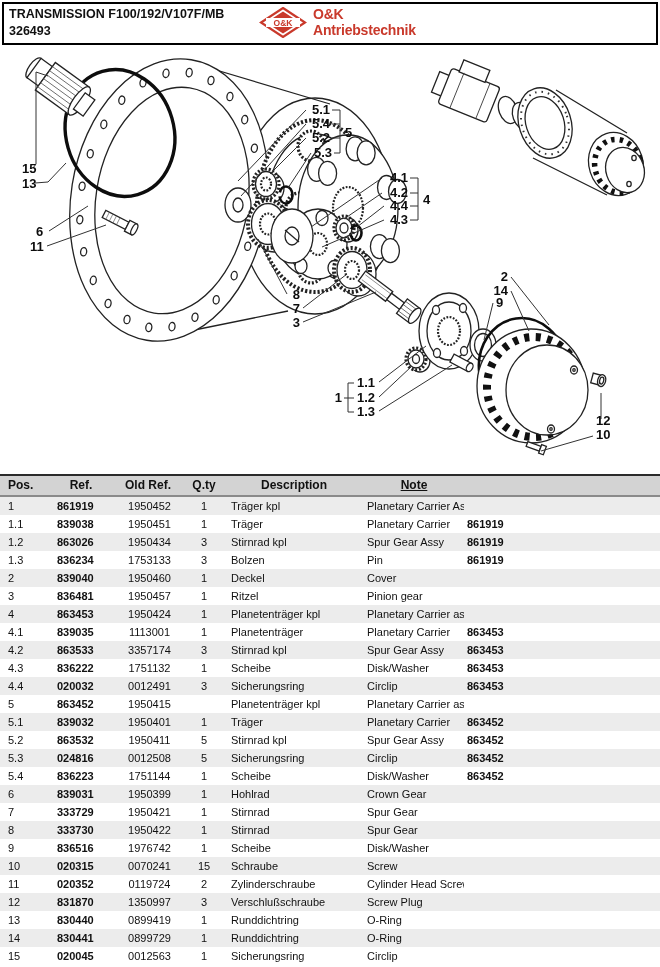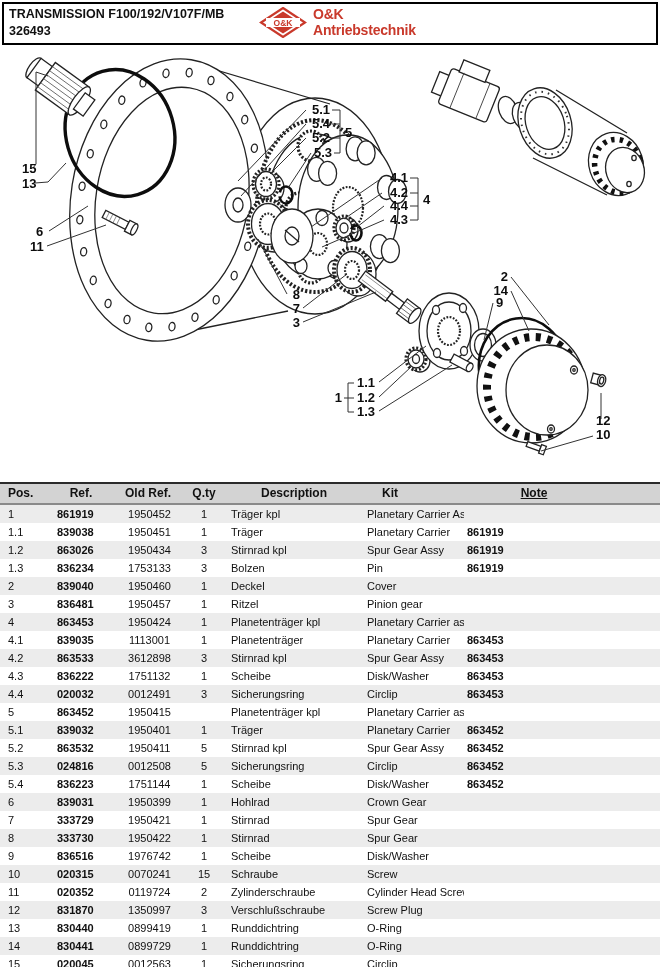--- a/index.html
+++ b/index.html
@@ -19,21 +19,21 @@
   .teeth-s{fill:#fff;stroke:#222;stroke-width:3.2;stroke-dasharray:2 1.8;}
   .spl{fill:#fff;stroke:#222;stroke-width:2.2;stroke-dasharray:1.8 1.5;}
   .oring{fill:none;stroke:#0d0d0d;stroke-width:3.4;}
   .oring-t{fill:none;stroke:#0d0d0d;stroke-width:2.6;}
   .ldr{fill:none;stroke:#333;stroke-width:1;}
   .co{font:bold 13px "Liberation Sans",sans-serif;fill:#0d0d0d;}
   
   .tbl{position:absolute;left:0;top:474px;width:660px;}
   .thead,.row{display:grid;grid-template-columns:50px 62px 72px 40px 140px 100px 140px 56px;}
   .thead{background:#d3d3d3;border-top:2px solid #2b2b2b;border-bottom:2px solid #8a8a8a;
-         font-weight:bold;font-size:12px;height:19px;line-height:18px;margin-top:8px;}
+         font-weight:bold;font-size:12px;height:19px;line-height:18px;}
   .row{height:18px;line-height:18px;font-size:11px;}
   #tbody .row:nth-child(odd){background:#ececec;}
   .cell{overflow:hidden;white-space:nowrap;}
   .c-pos{padding-left:8px;}
   .c-ref{padding-left:7px;font-weight:bold;}
   .c-old{padding-left:3px;text-align:center;}
   .c-qty{text-align:center;}
   .c-ben{padding-left:7px;}
   .c-desc{padding-left:3px;}
   .c-kit{padding-left:3px;font-weight:bold;}
@@ -340,21 +340,20 @@
       </g>
   </svg>
 
   <div class="tbl">
     <div class="thead" id="thead">
         <div class="cell c-pos">Pos.</div>
         <div class="cell c-ref">Ref.</div>
         <div class="cell c-old">Old Ref.</div>
         <div class="cell c-qty">Q.ty</div>
         <div class="cell c-desc">Description</div>
-        <div class="cell c-kit">Kit</div>
         <div class="cell c-note">Note</div>
       </div>
     <div id="tbody">
         <div class="row">
           <div class="cell c-pos">1</div>
           <div class="cell c-ref">861919</div>
           <div class="cell c-old">1950452</div>
           <div class="cell c-qty">1</div>
           <div class="cell c-ben">Träger kpl</div>
           <div class="cell c-desc">Planetary Carrier Assy</div>
@@ -427,21 +426,21 @@
           <div class="cell c-old">1113001</div>
           <div class="cell c-qty">1</div>
           <div class="cell c-ben">Planetenträger</div>
           <div class="cell c-desc">Planetary Carrier</div>
           <div class="cell c-kit">863453</div>
           <div class="cell c-note"></div>
         </div>
         <div class="row">
           <div class="cell c-pos">4.2</div>
           <div class="cell c-ref">863533</div>
-          <div class="cell c-old">3612898</div>
+          <div class="cell c-old">3357174</div>
           <div class="cell c-qty">3</div>
           <div class="cell c-ben">Stirnrad kpl</div>
           <div class="cell c-desc">Spur Gear Assy</div>
           <div class="cell c-kit">863453</div>
           <div class="cell c-note"></div>
         </div>
         <div class="row">
           <div class="cell c-pos">4.3</div>
           <div class="cell c-ref">836222</div>
           <div class="cell c-old">1751132</div>

